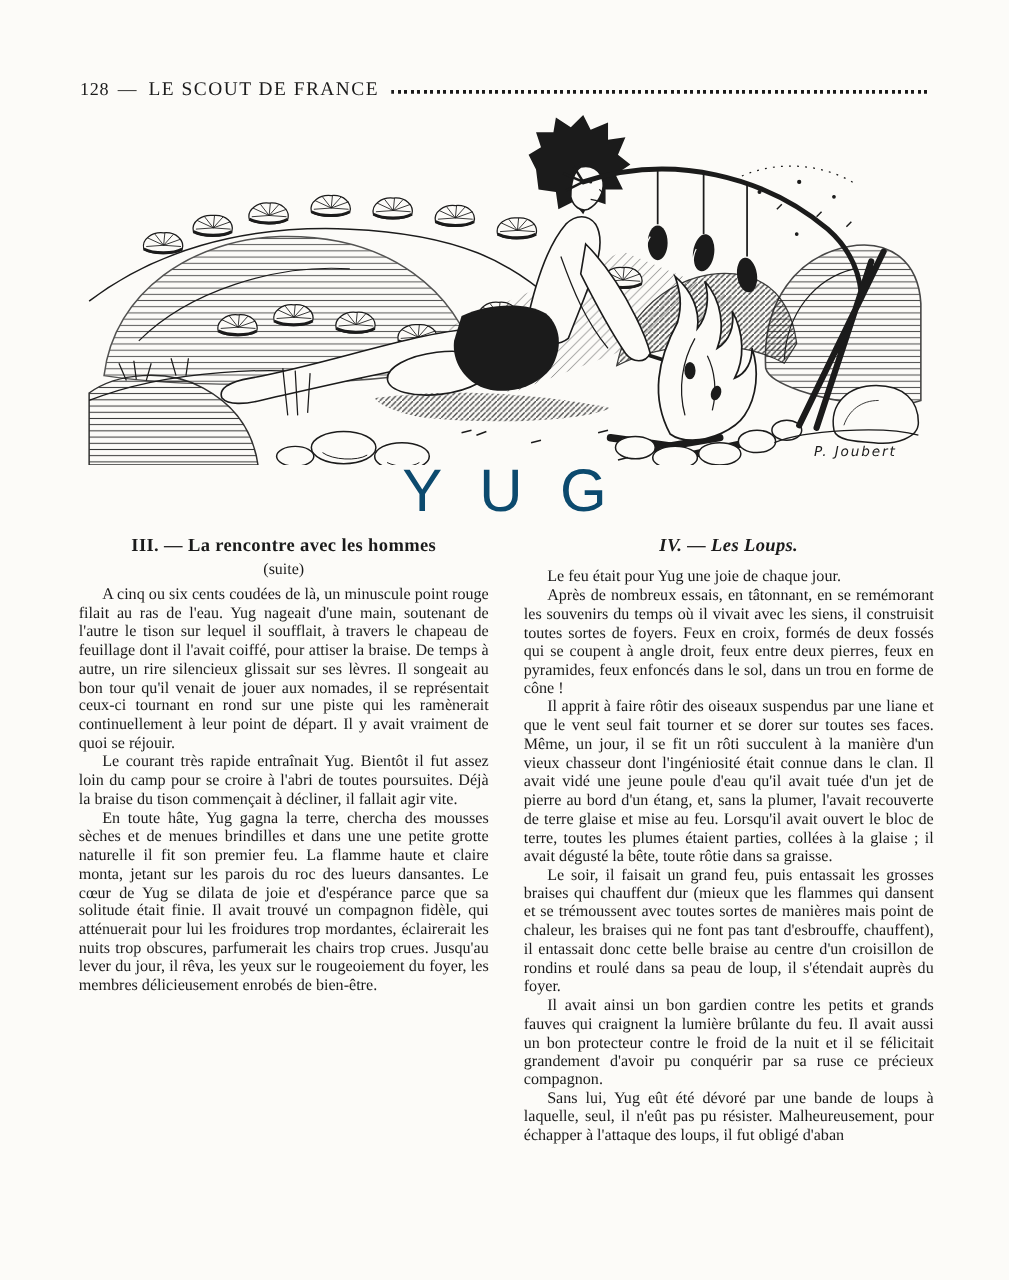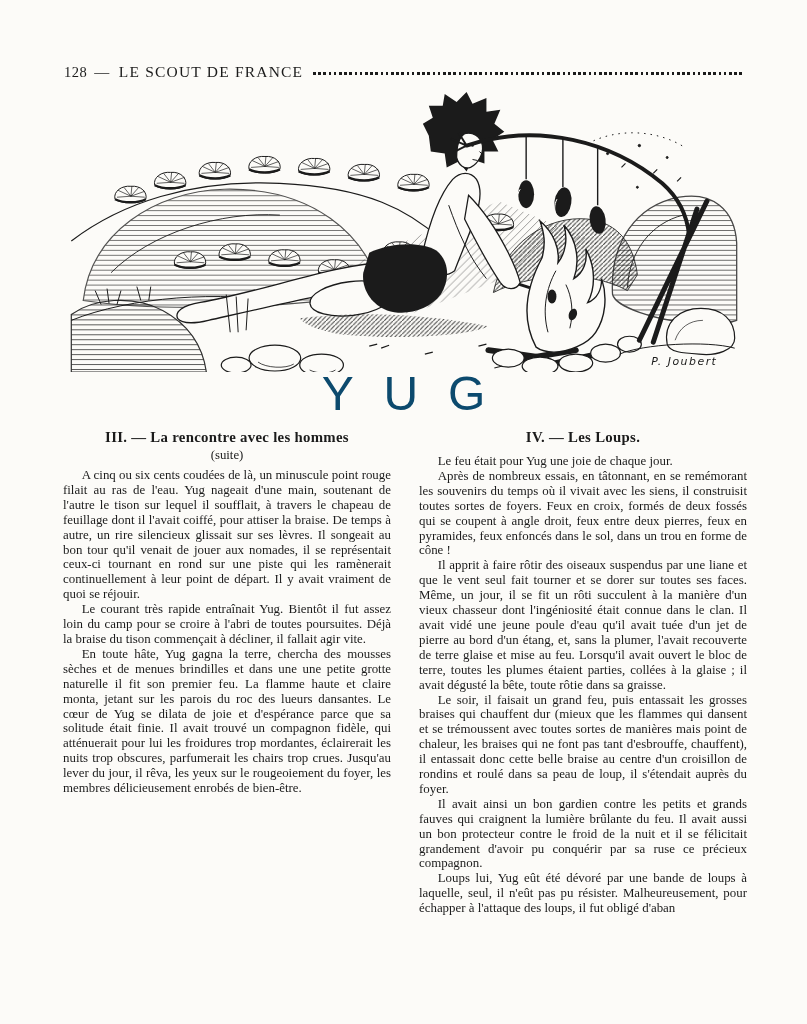--- a/index.html
+++ b/index.html
@@ -35,21 +35,21 @@
   .columns{
     position:absolute;left:63px;top:428px;width:684px;
     display:flex;gap:28px;
   }
   .col{width:335px;font-size:12.9px;line-height:14.9px;text-align:justify;}
   .col h3{
     margin:0 0 1px 0;text-align:center;font-size:14.8px;font-weight:bold;
     letter-spacing:.3px;line-height:19px;
   }
   .col .suite{text-align:center;font-size:12.8px;margin:0 0 5px 0;line-height:15px;}
-  .col.right h3{margin-bottom:7px;}
+  .col.right h3{margin-bottom:7px;font-style:italic;}
   .col p{margin:0;text-indent:1.45em;}
 </style>
 </head>
 <body>
 
 <div class="page">
 
   <div class="header">
     <span class="pagenum">128</span>
     <span class="dash">—</span>
@@ -197,17 +197,17 @@
       <p>Le courant très rapide entraînait Yug. Bientôt il fut assez loin du camp pour se croire à l'abri de toutes poursuites. Déjà la braise du tison commençait à décliner, il fallait agir vite.</p>
       <p>En toute hâte, Yug gagna la terre, chercha des mousses sèches et de menues brindilles et dans une une petite grotte naturelle il fit son premier feu. La flamme haute et claire monta, jetant sur les parois du roc des lueurs dansantes. Le cœur de Yug se dilata de joie et d'espérance parce que sa solitude était finie. Il avait trouvé un compagnon fidèle, qui atténuerait pour lui les froidures trop mordantes, éclairerait les nuits trop obscures, parfumerait les chairs trop crues. Jusqu'au lever du jour, il rêva, les yeux sur le rougeoiement du foyer, les membres délicieusement enrobés de bien-être.</p>
     </div>
     <div class="col right">
       <h3>IV. — Les Loups.</h3>
       <p>Le feu était pour Yug une joie de chaque jour.</p>
       <p>Après de nombreux essais, en tâtonnant, en se remémorant les souvenirs du temps où il vivait avec les siens, il construisit toutes sortes de foyers. Feux en croix, formés de deux fossés qui se coupent à angle droit, feux entre deux pierres, feux en pyramides, feux enfoncés dans le sol, dans un trou en forme de cône !</p>
       <p>Il apprit à faire rôtir des oiseaux suspendus par une liane et que le vent seul fait tourner et se dorer sur toutes ses faces. Même, un jour, il se fit un rôti succulent à la manière d'un vieux chasseur dont l'ingéniosité était connue dans le clan. Il avait vidé une jeune poule d'eau qu'il avait tuée d'un jet de pierre au bord d'un étang, et, sans la plumer, l'avait recouverte de terre glaise et mise au feu. Lorsqu'il avait ouvert le bloc de terre, toutes les plumes étaient parties, collées à la glaise ; il avait dégusté la bête, toute rôtie dans sa graisse.</p>
       <p>Le soir, il faisait un grand feu, puis entassait les grosses braises qui chauffent dur (mieux que les flammes qui dansent et se trémoussent avec toutes sortes de manières mais point de chaleur, les braises qui ne font pas tant d'esbrouffe, chauffent), il entassait donc cette belle braise au centre d'un croisillon de rondins et roulé dans sa peau de loup, il s'étendait auprès du foyer.</p>
       <p>Il avait ainsi un bon gardien contre les petits et grands fauves qui craignent la lumière brûlante du feu. Il avait aussi un bon protecteur contre le froid de la nuit et il se félicitait grandement d'avoir pu conquérir par sa ruse ce précieux compagnon.</p>
-      <p>Loups lui, Yug eût été dévoré par une bande de loups à laquelle, seul, il n'eût pas pu résister. Malheureusement, pour échapper à l'attaque des loups, il fut obligé d'aban</p>
+      <p>Sans lui, Yug eût été dévoré par une bande de loups à laquelle, seul, il n'eût pas pu résister. Malheureusement, pour échapper à l'attaque des loups, il fut obligé d'aban</p>
     </div>
   </div>
 
 </div>
 
 </body></html>

